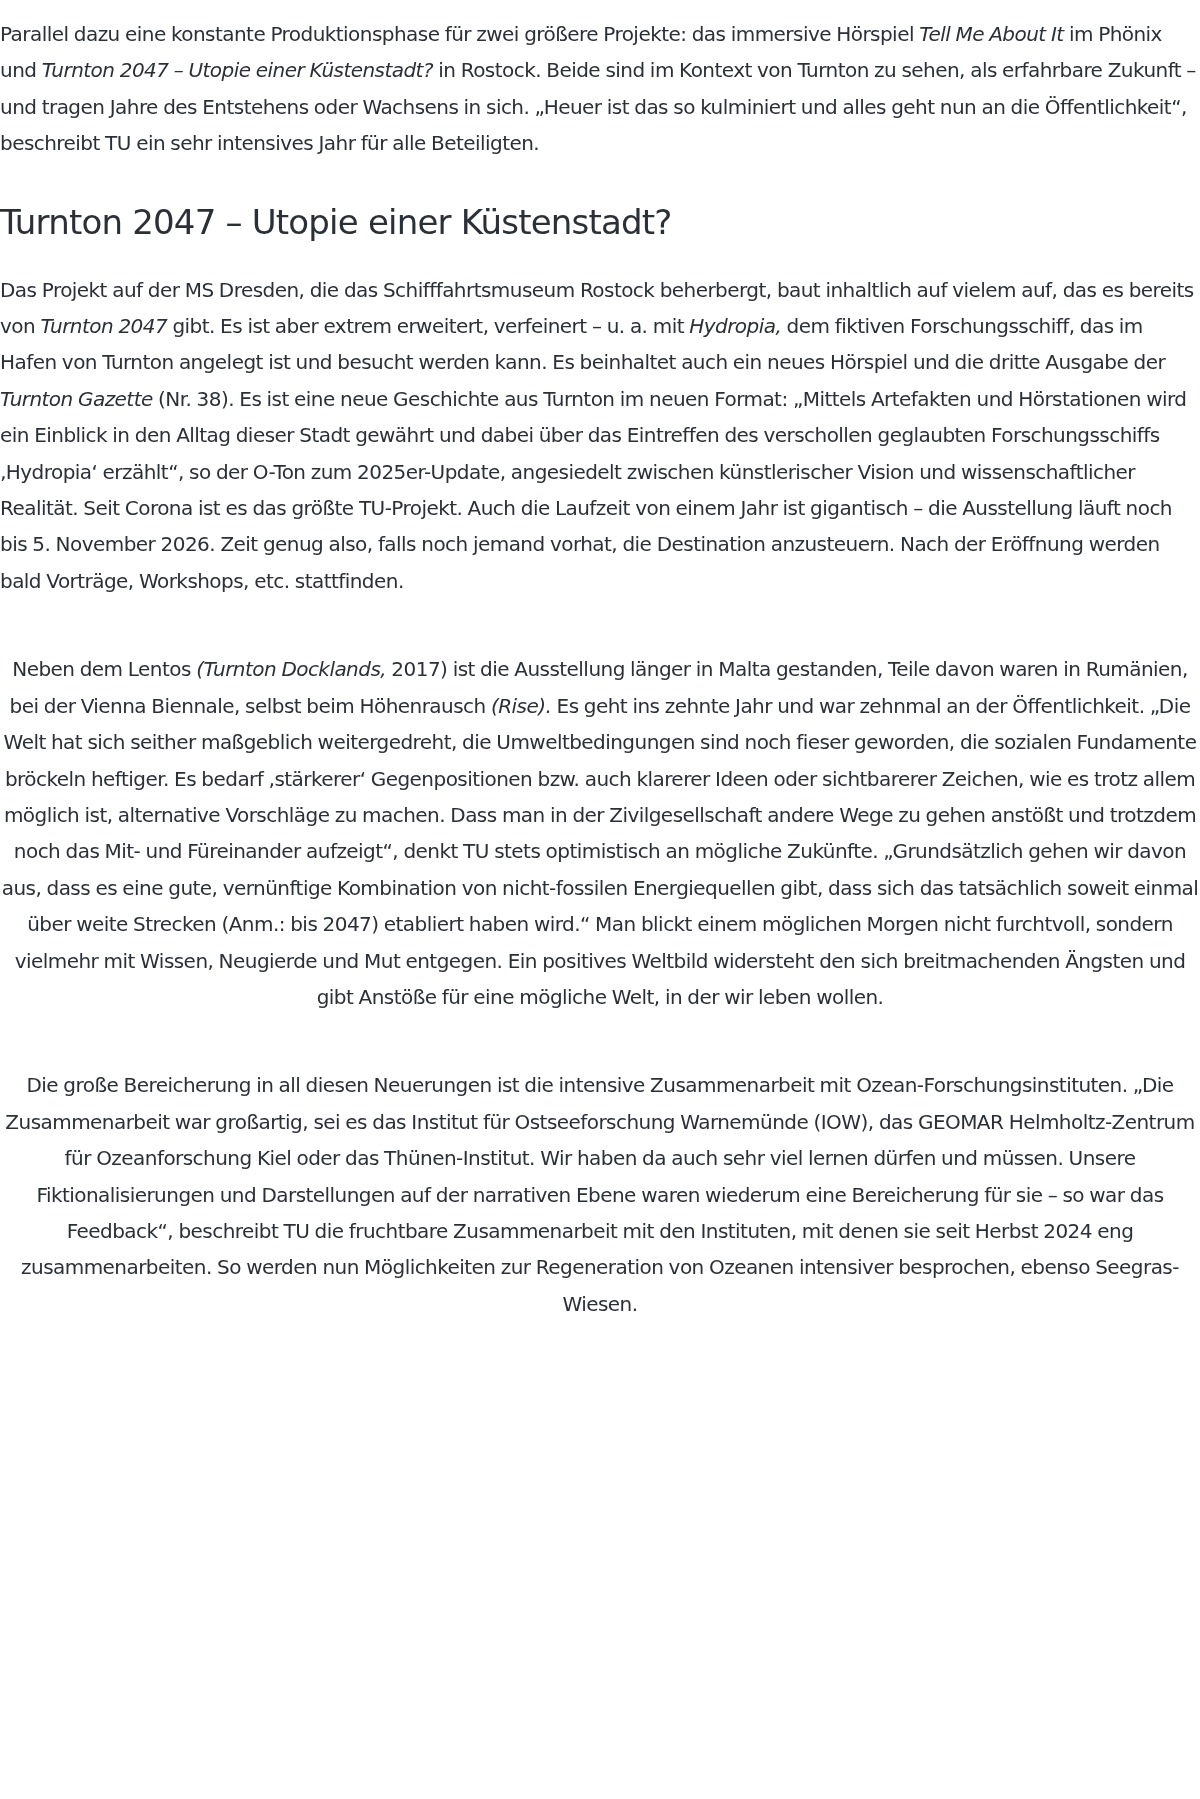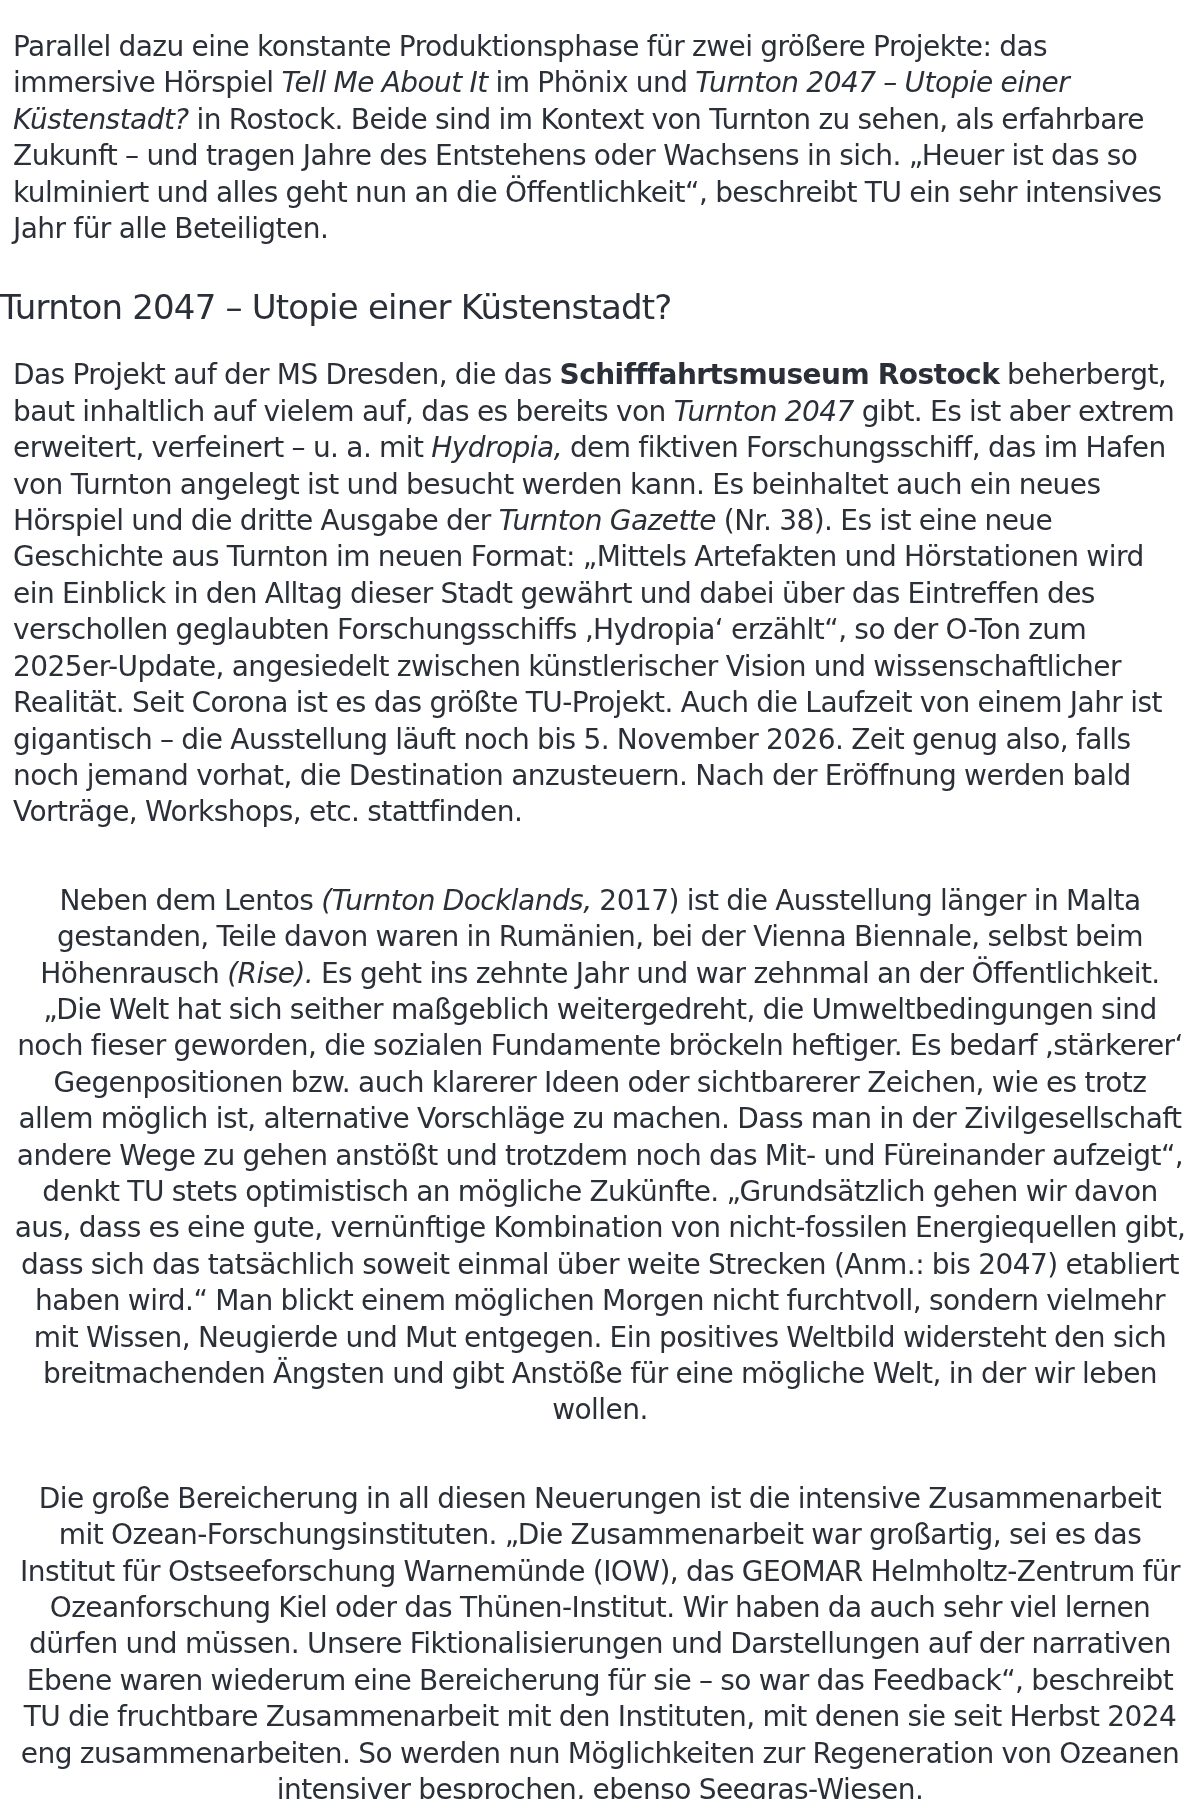--- a/index.html
+++ b/index.html
@@ -9,38 +9,38 @@
     overflow: hidden;
     font-family: "DejaVu Sans", sans-serif;
     color: #2b2f38;
   }
   .article {
     padding: 0 0 0 0;
     width: 1200px;
     box-sizing: border-box;
   }
   p {
-    margin: 13px;
-    font-size: 28px;
+    margin: 0;
+    font-size: 20px;
     line-height: 36.4px;
     letter-spacing: -0.55px;
     word-spacing: -0.5px;
     padding-top: 16px;
   }
   p + p { margin-top: 36px; text-align: center; }
   h2 {
     margin: 38px 0 12px 0;
     font-size: 34px;
     line-height: 44px;
     font-weight: normal;
     letter-spacing: -0.8px;
     color: #2b2f38;
   }
   em { font-style: italic; }
-  a.strong-link { color: #2b2f38; text-decoration: none; font-weight: 700; text-align: right; }
+  a.strong-link { color: #2b2f38; text-decoration: none; font-weight: 400; text-align: right; }
   h2 + p { margin-top: 0; }
 </style>
 </head>
 <body>
 
 <div class="article">
   <p><span>Parallel dazu eine konstante Produktionsphase für zwei größere Projekte: das immersive Hörspiel </span><em>Tell Me About It</em><span> im Phönix und </span><em>Turnton 2047 – Utopie einer Küstenstadt?</em><span> in Rostock. Beide sind im Kontext von Turnton zu sehen, als erfahrbare Zukunft – und tragen Jahre des Entstehens oder Wachsens in sich. „Heuer ist das so kulminiert und alles geht nun an die Öffentlichkeit“, beschreibt TU ein sehr intensives Jahr für alle Beteiligten.</span></p>
 
   <h2>Turnton 2047 – Utopie einer Küstenstadt?</h2>
 

